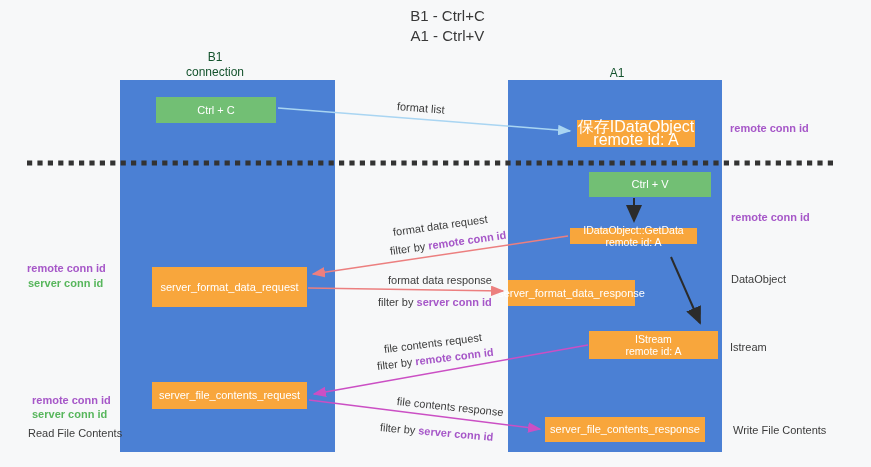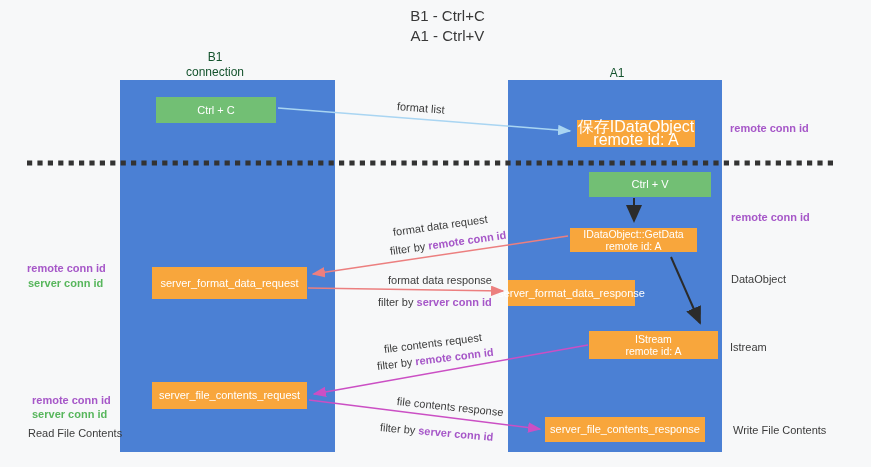--- a/index.html
+++ b/index.html
@@ -49,29 +49,29 @@
     <div>Ctrl + C</div>
   </div>
   <div class="node green" style="left:573px;top:172px;width:122px;height:25px;margin-left:16px;">
     <div>Ctrl + V</div>
   </div>
 
   <div class="node orange" style="left:577px;top:120px;width:118px;height:27px;font-size:16px;line-height:12.5px;">
     <div>保存IDataObject</div>
     <div>remote id: A</div>
   </div>
-  <div class="node orange" style="left:570px;top:228px;width:127px;height:24px;font-size:10.5px;line-height:12.5px;">
+  <div class="node orange" style="left:570px;top:228px;width:127px;height:16px;font-size:10.5px;line-height:12.5px;">
     <div>IDataObject::GetData</div>
     <div>remote id: A</div>
   </div>
   <div class="node orange" style="left:589px;top:331px;width:129px;height:28px;font-size:10.5px;line-height:12.5px;">
     <div>IStream</div>
     <div>remote id: A</div>
   </div>
-  <div class="node orange" style="left:152px;top:267px;width:155px;height:32px;">
+  <div class="node orange" style="left:152px;top:267px;width:155px;height:40px;">
     <div>server_format_data_request</div>
   </div>
   <div class="node orange" style="left:508px;top:280px;width:127px;height:26px;">
     <div>server_format_data_response</div>
   </div>
   <div class="node orange" style="left:545px;top:417px;width:160px;height:25px;">
     <div>server_file_contents_response</div>
   </div>
   <div class="node orange" style="left:152px;top:382px;width:155px;height:27px;">
     <div>server_file_contents_request</div>

